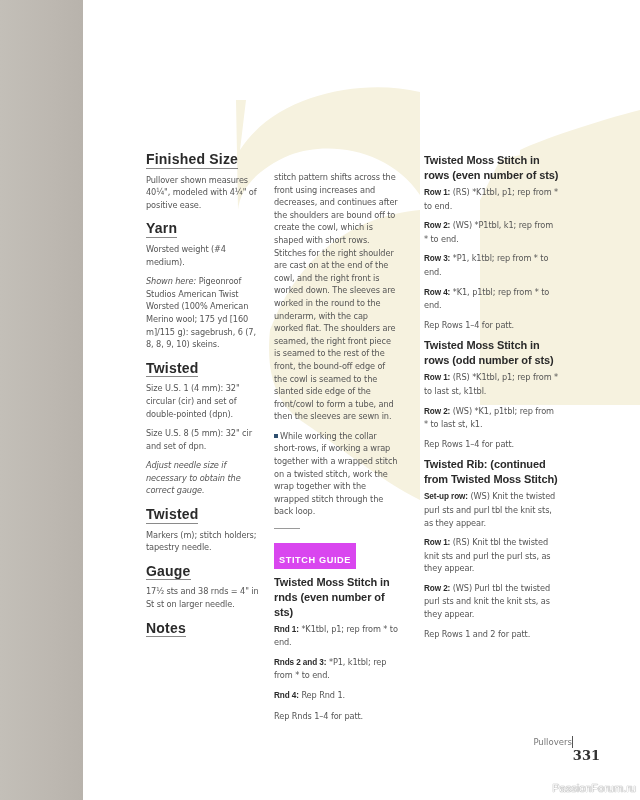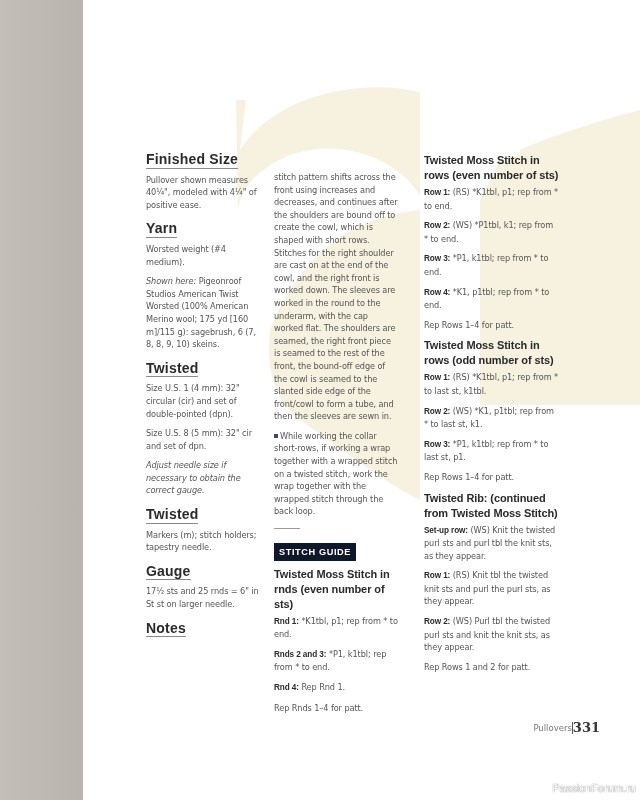--- a/index.html
+++ b/index.html
@@ -22,32 +22,32 @@
       font-family: "Liberation Sans", sans-serif; font-weight: bold; font-size: 14px;
       color: #2a2a2a; margin: 0 0 5px 0; padding-bottom: 2px;
       display: inline-block; border-bottom: 1px solid #8a8a8a; letter-spacing: 0.2px;
     }
     p { margin: 0 0 7px 0; }
     .it { font-style: italic; }
     .gap { height: 4px; }
     .bullet { display: inline-block; width: 4px; height: 4px; background: #2f4f6f; margin-right: 2px; vertical-align: 1px; }
     .divider { width: 26px; border-top: 1px solid #9a9a9a; margin: 10px 0 14px 0; }
     .guide-badge {
-      display: inline-block; background: #0f172a; color: #ffffff;
+      display: inline-block; background: #d946ef; color: #ffffff;
       font-family: "Liberation Sans", sans-serif; font-weight: bold; font-size: 9.2px;
-      letter-spacing: 0.6px; padding: 3px 5px 2px 5px; margin-bottom: 6px;
+      letter-spacing: 0.6px; padding: 11px 5px 2px 5px; margin-bottom: 6px;
     }
     h4.sub {
       font-family: "Liberation Sans", sans-serif; font-weight: bold; font-size: 11px;
       line-height: 15px; color: #2a2a2a; margin: 0 0 3px 0;
     }
     b.lbl { color: #2a2a2a; font-family: "Liberation Sans", sans-serif; font-weight: bold; }
     .footer { position: absolute; top: 720px; right: 40px; font-size: 8.5px; color: #777; display: flex; align-items: center; gap: 0; }
     .footer .sep { width: 1px; height: 12px; background: #555; }
-    .footer .pg { font-family: "DejaVu Serif", serif; font-weight: bold; font-size: 13px; color: #333; }
+    .footer .pg { font-family: "DejaVu Serif", serif; font-weight: bold; font-size: 13px; color: #333; margin-top: 28px; }
     .watermark {
       position: absolute; top: 782px; right: 4px; font-size: 11px; color: #ffffff;
       font-family: "Liberation Sans", sans-serif;
       text-shadow: 0 0 1px #888, 0 0 1px #888;
     }
   </style>
 </head>
 <body>
 
 <div class="side-strip"></div>
@@ -75,21 +75,21 @@
   <p>Size U.S. 1 (4 mm): 32" circular (cir) and set of double-pointed (dpn).</p>
   <p>Size U.S. 8 (5 mm): 32" cir and set of dpn.</p>
   <p class="it">Adjust needle size if necessary to obtain the correct gauge.</p>
   <div class="gap"></div>
 
   <h3 class="sec">Twisted</h3>
   <p>Markers (m); stitch holders; tapestry needle.</p>
   <div class="gap"></div>
 
   <h3 class="sec">Gauge</h3>
-  <p>17½ sts and 25 rnds = 6" in St st on larger needle.</p>
+  <p>17½ sts and 38 rnds = 4" in St st on larger needle.</p>
   <div class="gap"></div>
 
   <h3 class="sec">Notes</h3>
 </div>
 
 <div class="col col2">
   <p>stitch pattern shifts across the front using increases and decreases, and continues after the shoulders are bound off to create the cowl, which is shaped with short rows. Stitches for the right shoulder are cast on at the end of the cowl, and the right front is worked down. The sleeves are worked in the round to the underarm, with the cap worked flat. The shoulders are seamed, the right front piece is seamed to the rest of the front, the bound-off edge of the cowl is seamed to the slanted side edge of the front/cowl to form a tube, and then the sleeves are sewn in.</p>
   <p><span class="bullet"></span><span>While working the collar short-rows, if working a wrap together with a wrapped stitch on a twisted stitch, work the wrap together with the wrapped stitch through the back loop.</span></p>
   <div class="divider"></div>
   <div class="guide-badge">STITCH GUIDE</div>
@@ -104,21 +104,20 @@
   <h4 class="sub">Twisted Moss Stitch in rows (even number of sts)</h4>
   <p><b class="lbl">Row 1:</b><span> (RS) *K1tbl, p1; rep from * to end.</span></p>
   <p><b class="lbl">Row 2:</b><span> (WS) *P1tbl, k1; rep from * to end.</span></p>
   <p><b class="lbl">Row 3:</b><span> *P1, k1tbl; rep from * to end.</span></p>
   <p><b class="lbl">Row 4:</b><span> *K1, p1tbl; rep from * to end.</span></p>
   <p>Rep Rows 1–4 for patt.</p>
 
   <h4 class="sub">Twisted Moss Stitch in rows (odd number of sts)</h4>
   <p><b class="lbl">Row 1:</b><span> (RS) *K1tbl, p1; rep from * to last st, k1tbl.</span></p>
   <p><b class="lbl">Row 2:</b><span> (WS) *K1, p1tbl; rep from * to last st, k1.</span></p>
-  <p><b class="lbl">Row 3:</b><span> *P1, k1tbl; rep from * to last st, p1.</span></p>
   <p>Rep Rows 1–4 for patt.</p>
 
   <h4 class="sub">Twisted Rib: (continued from Twisted Moss Stitch)</h4>
   <p><b class="lbl">Set-up row:</b><span> (WS) Knit the twisted purl sts and purl tbl the knit sts, as they appear.</span></p>
   <p><b class="lbl">Row 1:</b><span> (RS) Knit tbl the twisted knit sts and purl the purl sts, as they appear.</span></p>
   <p><b class="lbl">Row 2:</b><span> (WS) Purl tbl the twisted purl sts and knit the knit sts, as they appear.</span></p>
   <p>Rep Rows 1 and 2 for patt.</p>
 </div>
 
 <div class="footer">

